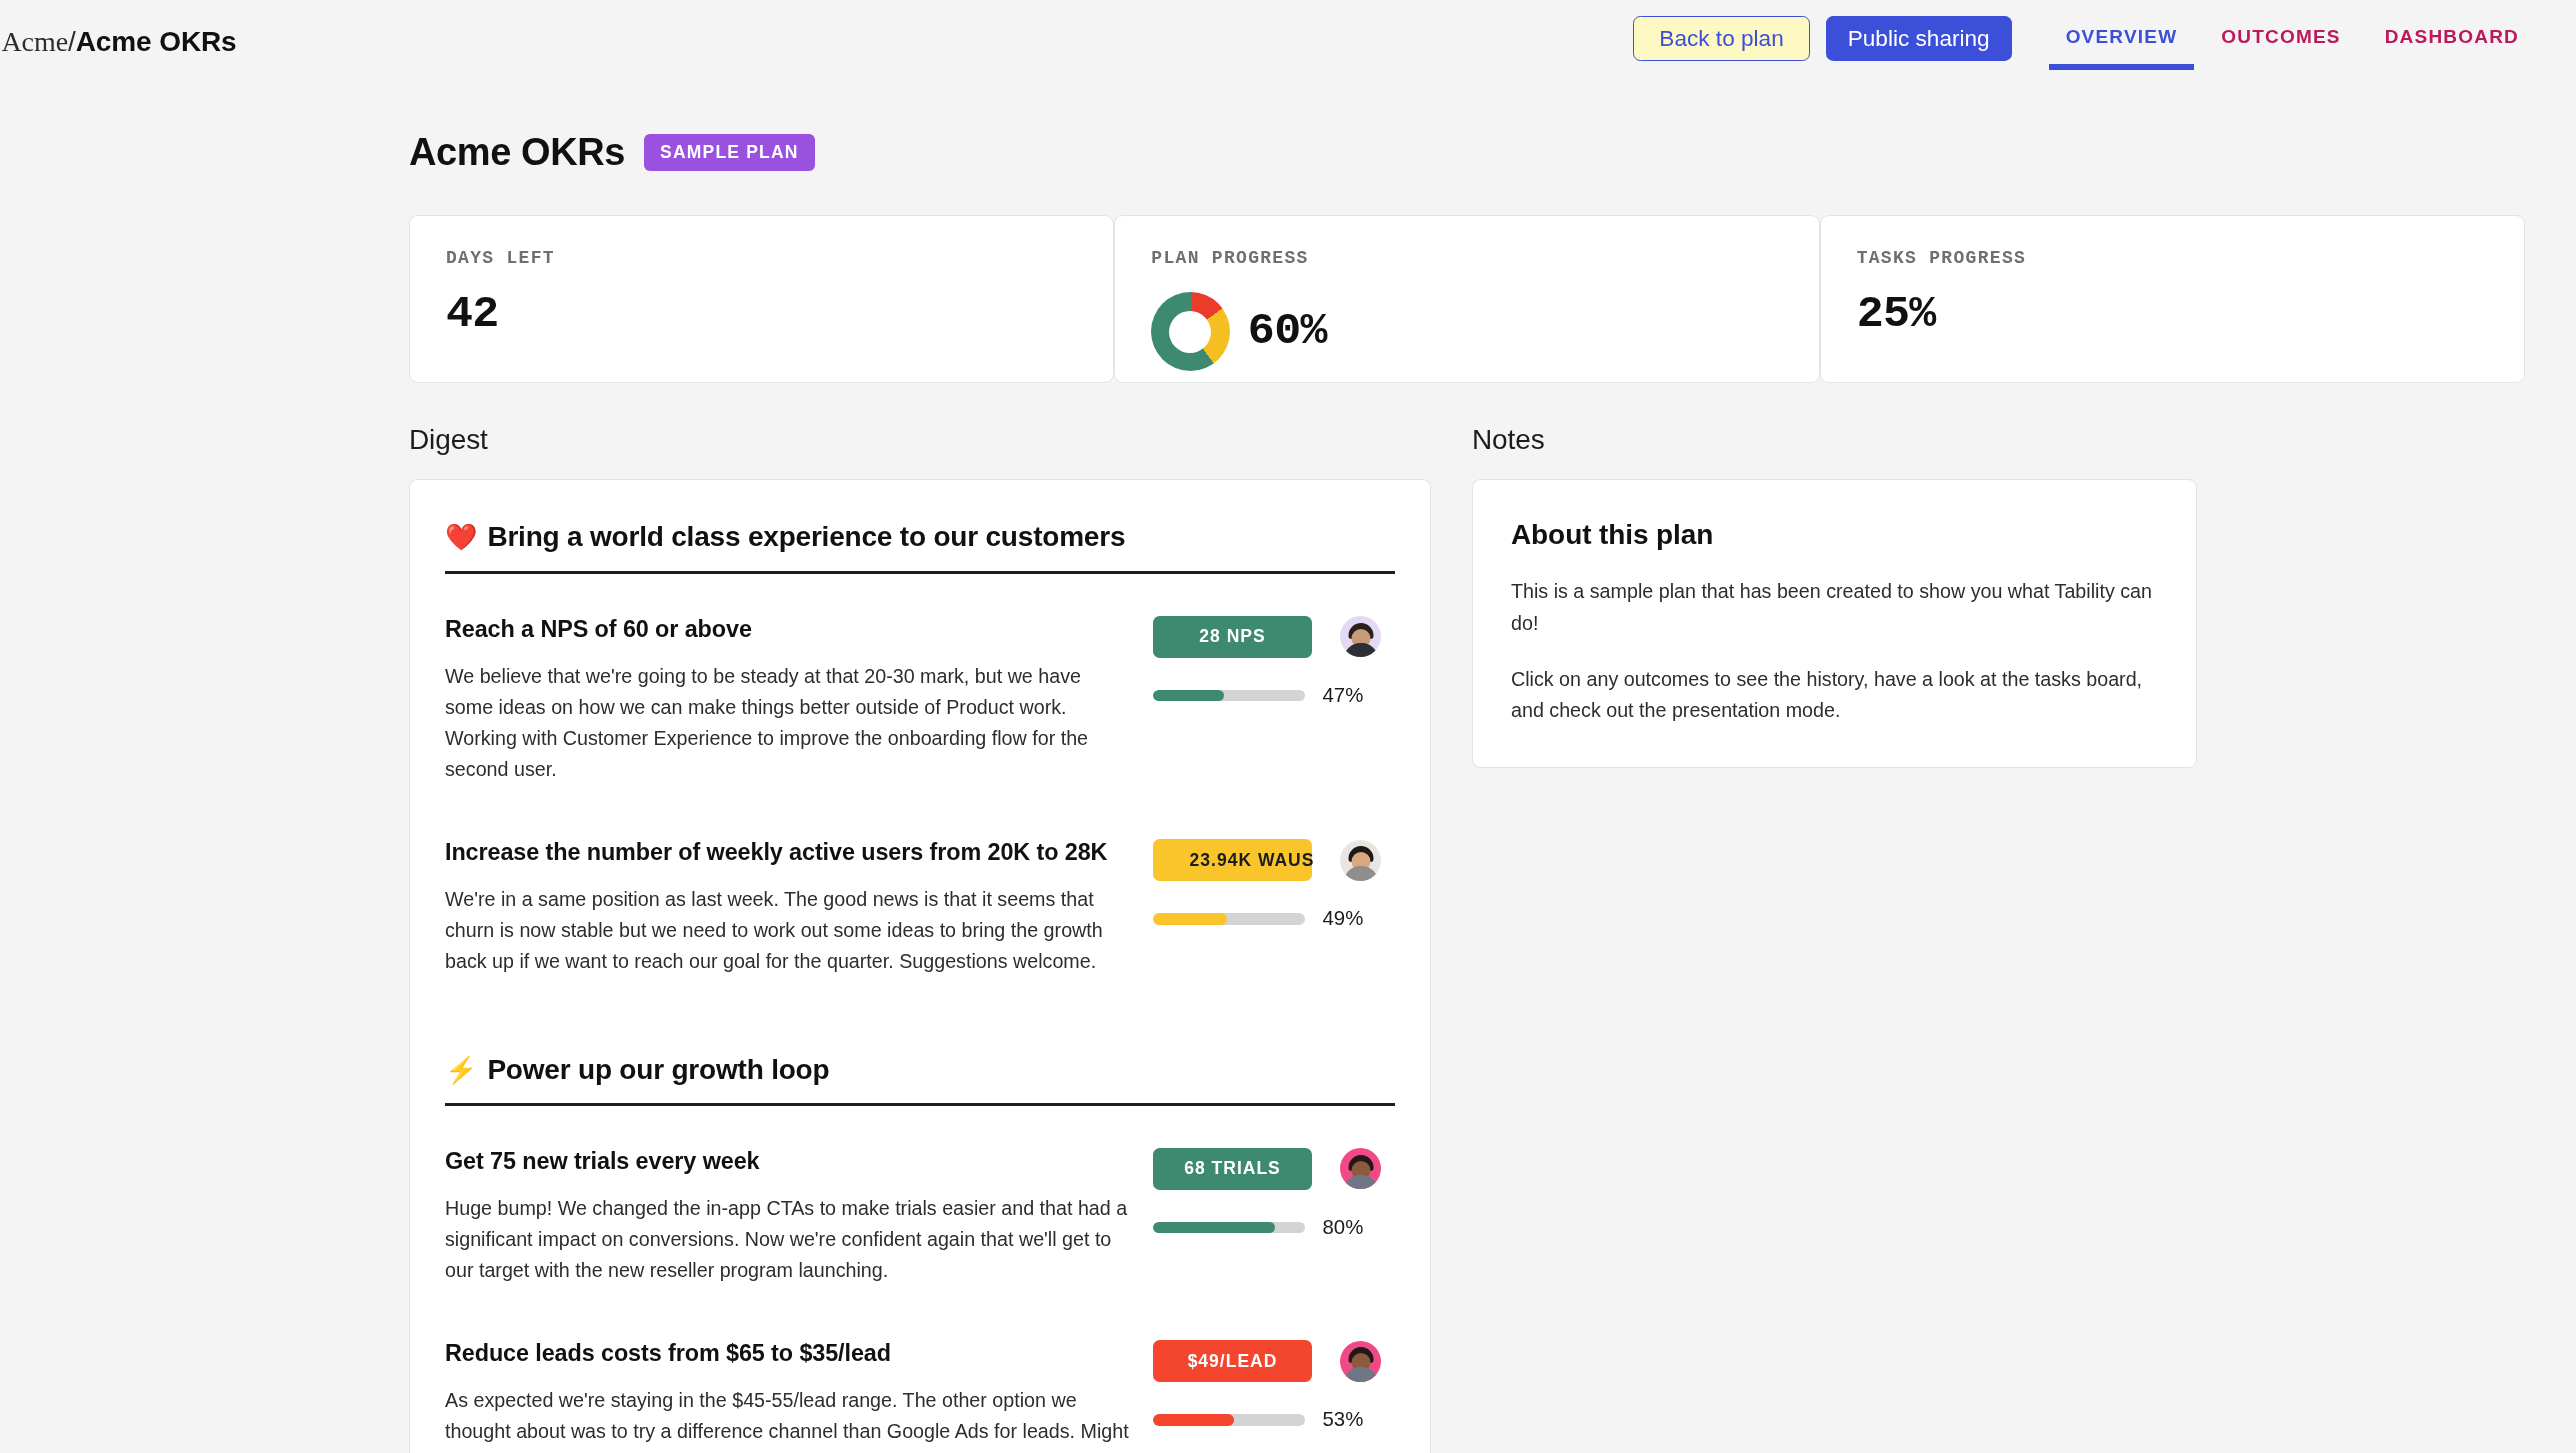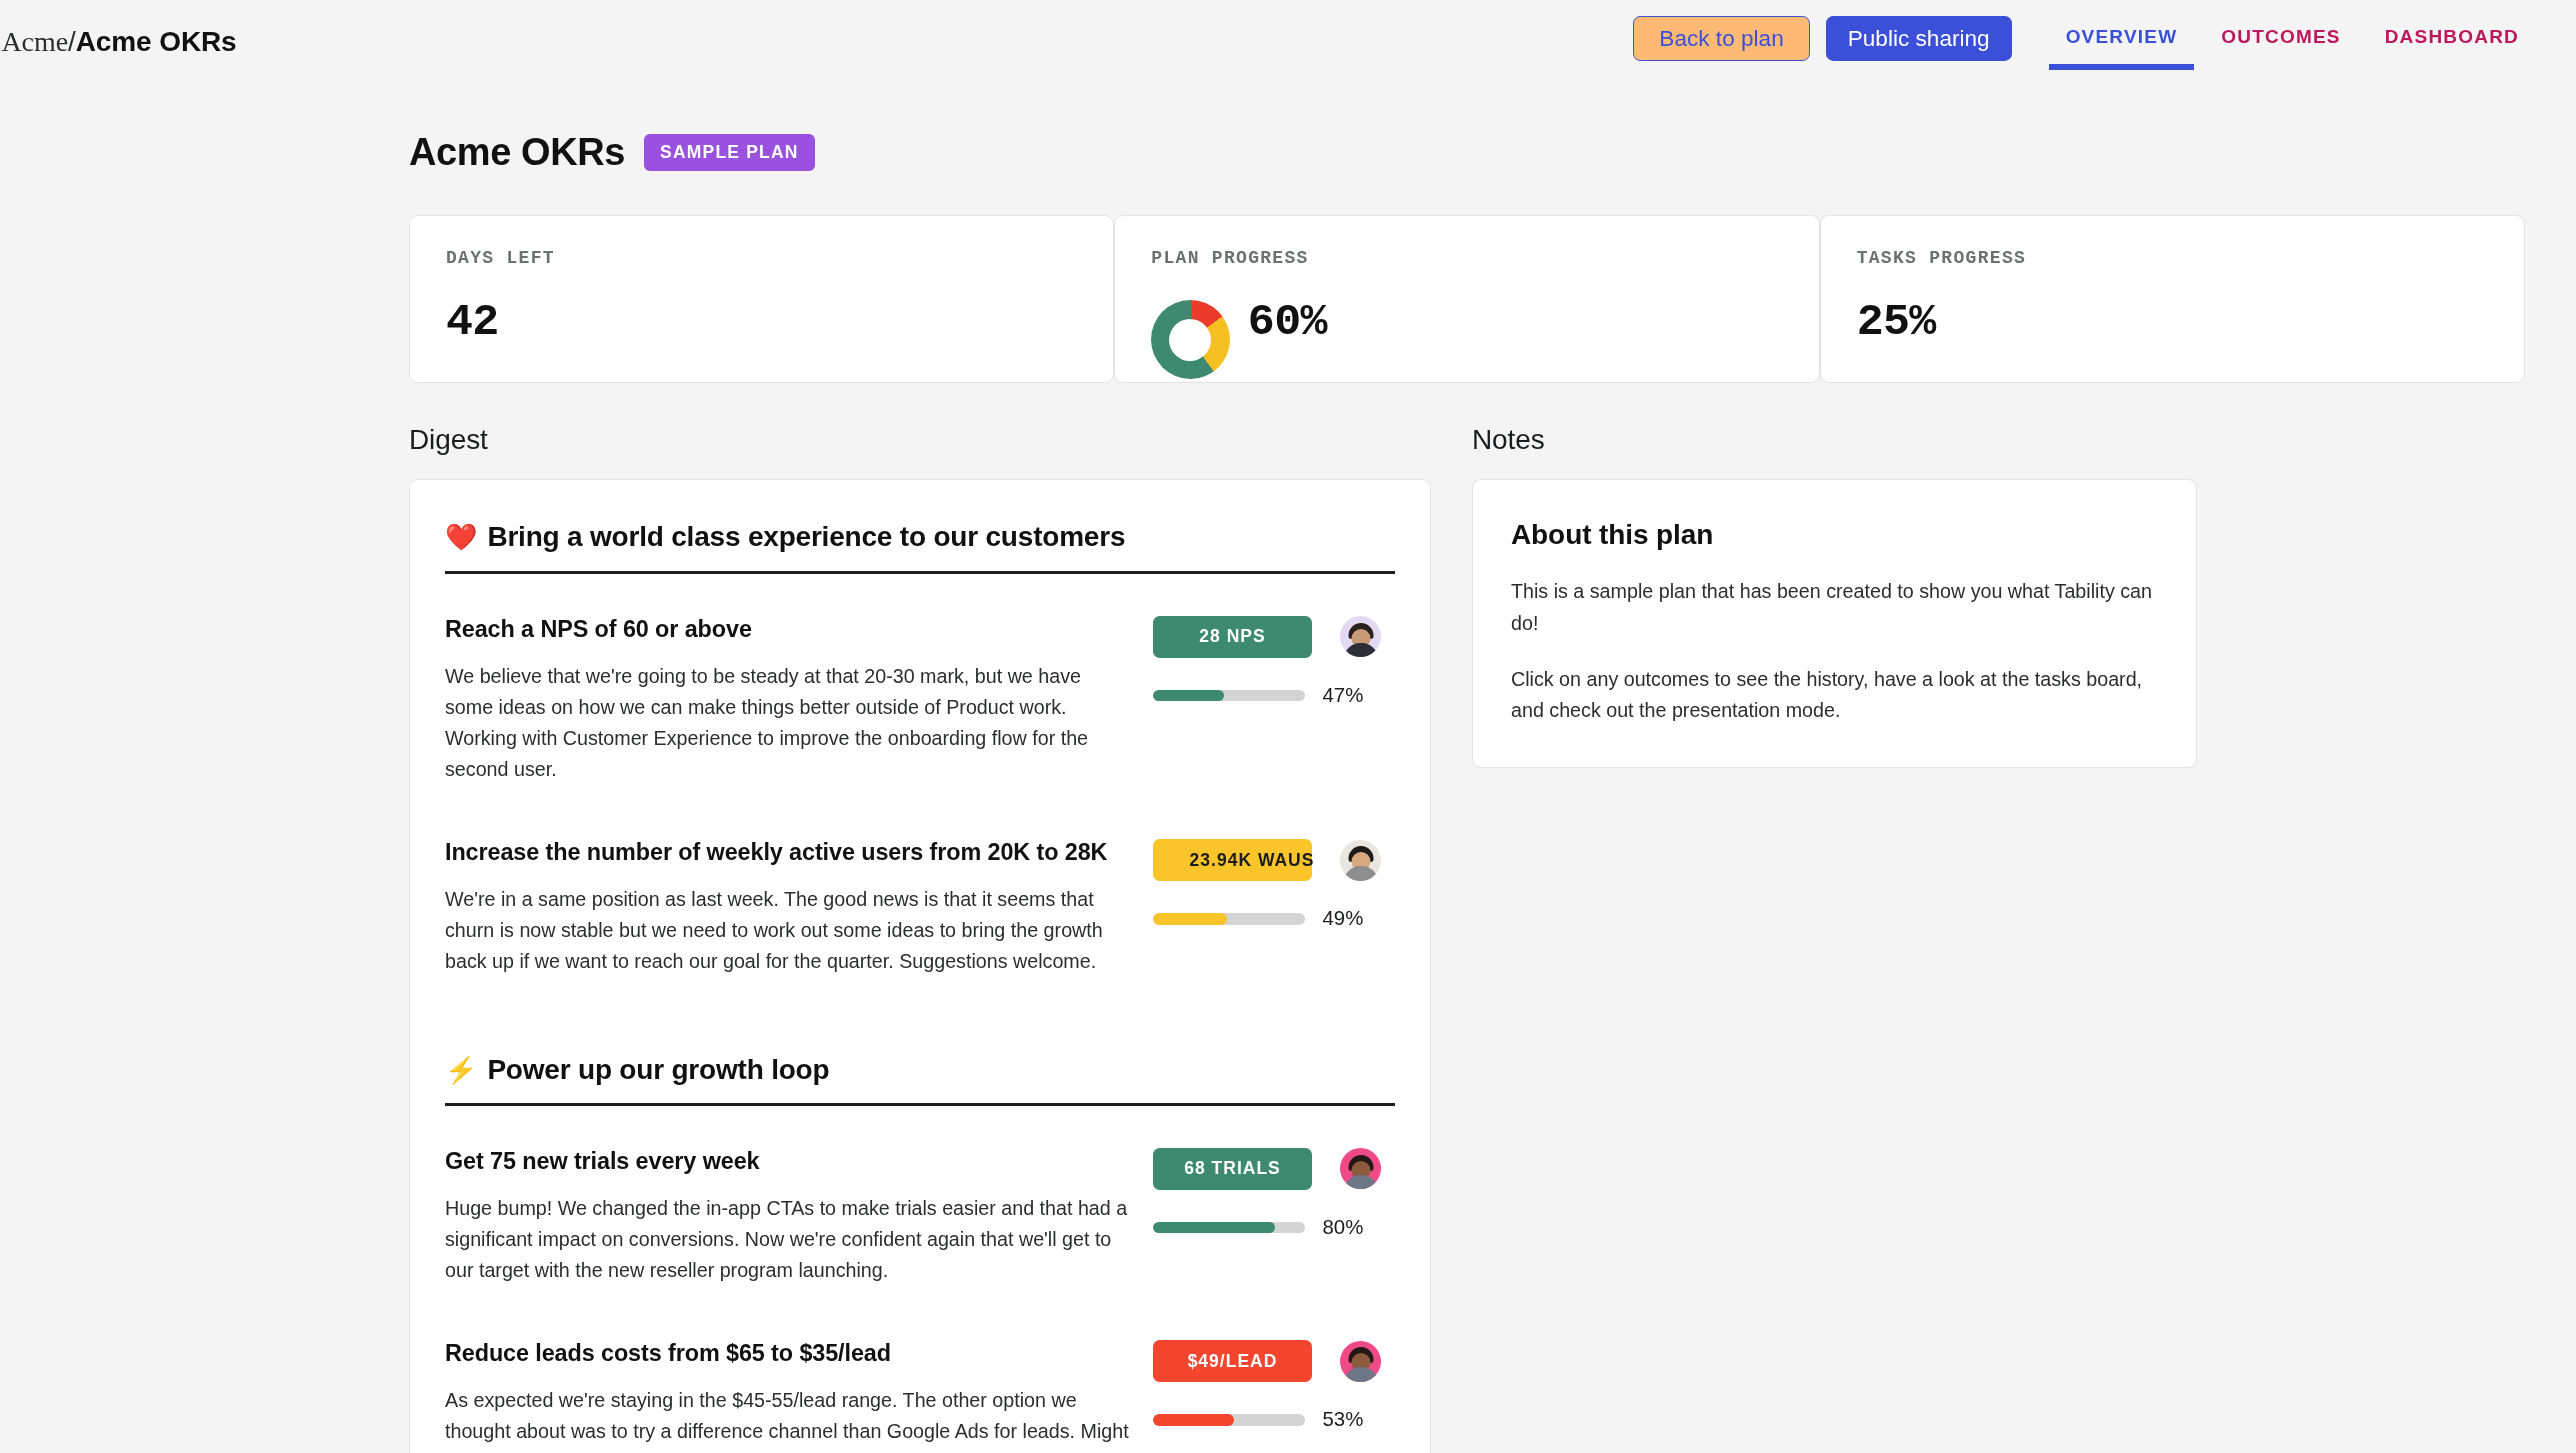--- a/index.html
+++ b/index.html
@@ -39,21 +39,21 @@
     display: flex;
     align-items: flex-start;
     gap: 0;
     height: 63px;
   }
   .btn-outline {
     height: 45px;
     padding: 0 25px;
     border: 1.5px solid #3b4fd8;
     border-radius: 7.3px;
-    background: #fdba74;
+    background: #fef9c3;
     color: #3b4fd8;
     font-size: 22.6px;
     font-family: "Liberation Sans", sans-serif;
     font-weight: 400;
     cursor: pointer;
     display: flex;
     align-items: center;
     white-space: nowrap;
   }
   .btn-filled {
@@ -140,22 +140,23 @@
     padding: 32px 36px 0 36px;
   }
   .stat-label {
     font-size: 18px;
     font-weight: 700;
     letter-spacing: 1.3px;
     color: #6d7073;
   }
   .stat-body {
     display: flex;
+    align-items: center;
     gap: 17.5px;
-    margin-top: 32px;
+    margin-top: 24px;
   }
   .stat-value {
     font-size: 45px;
     font-weight: 700;
     letter-spacing: -0.7px;
     color: #111;
     line-height: 1;
   }
   .donut {
     width: 79px;

